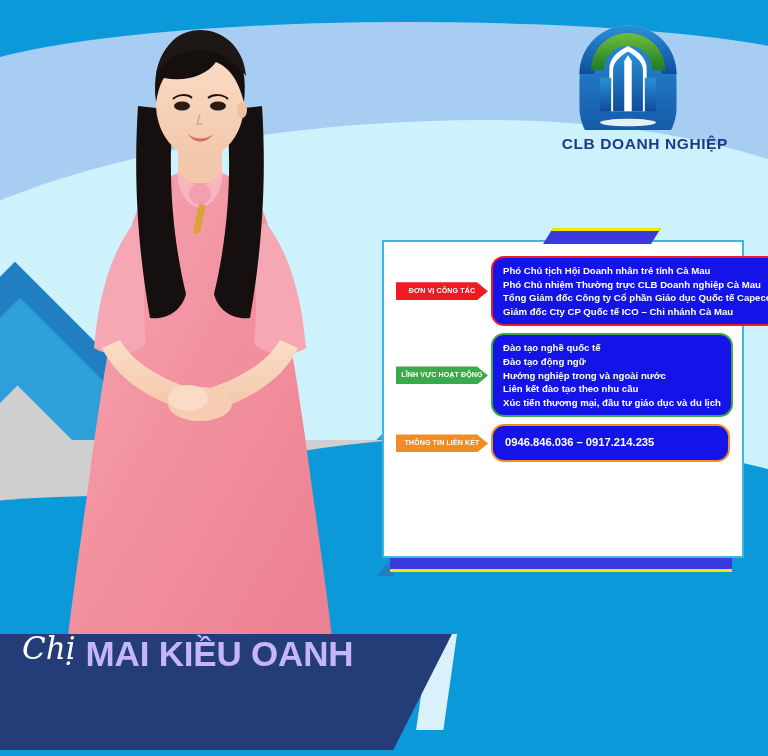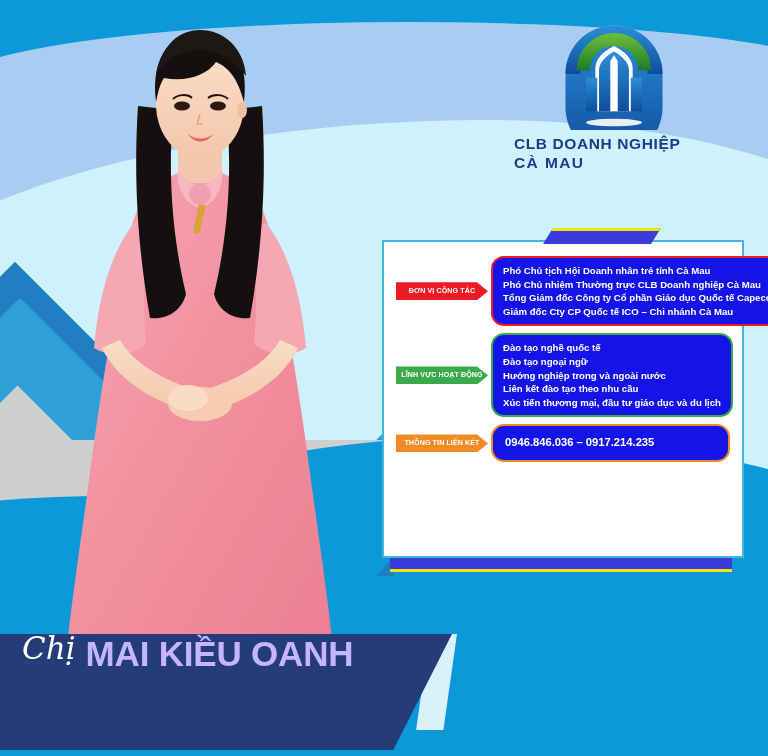--- a/index.html
+++ b/index.html
@@ -83,22 +83,22 @@
     transform: rotate(45deg);
   }
   .deco-gray-right {
     position: absolute; left: 200px; top: 440px;
     width: 250px; height: 250px;
     background: #cfcfcf;
   }
 
   
   .logo-wrap {
-    position: absolute; right: 54px; top: 18px;
-    width: 200px; text-align: left;
+    position: absolute; right: 40px; top: 18px;
+    width: 200px; text-align: right;
     z-index: 12;
   }
   .logo-mark { width: 112px; height: 112px; margin: 0 auto; display: block; }
   .logo-text {
     margin-top: 5px;
     color: #1b3a8c;
     font-weight: bold;
     font-size: 15.5px;
     letter-spacing: 0.6px;
     line-height: 1.22;
@@ -309,21 +309,20 @@
       <path d="M60 16 A40 40 0 0 1 100 56 L86 56 A26 26 0 0 0 60 30 A26 26 0 0 0 34 56 L20 56 A40 40 0 0 1 60 16 Z" fill="url(#lgGreen)"></path>
       <path d="M40 100 L40 54 C40 44 48 36 60 30 C72 36 80 44 80 54 L80 100 Z" fill="#ffffff"></path>
       <path d="M44 100 L44 56 C44 48 50 42 60 36 C70 42 76 48 76 56 L76 100 Z" fill="url(#lgBlue)"></path>
       <path d="M56 100 L56 46 L60 40 L64 46 L64 100 Z" fill="#ffffff"></path>
       <rect x="30" y="64" width="12" height="36" fill="url(#lgBlue)"></rect>
       <rect x="78" y="64" width="12" height="36" fill="url(#lgBlue)"></rect>
       <ellipse cx="60" cy="112" rx="30" ry="4" fill="#e6eef6"></ellipse>
     </svg>
     <div class="logo-text">
       <div class="l1">CLB DOANH NGHIỆP</div>
-      <div class="l2">CÀ MAU</div>
     </div>
   </div>
 
   <div class="card-tab"></div>
   <div class="card-shadow-corner"></div>
   <div class="card-shadow-bar"></div>
 
   <div class="info-card">
 
     <div class="row">
@@ -334,21 +333,21 @@
         <div class="line">Tổng Giám đốc Công ty Cổ phần Giáo dục Quốc tế Capeco</div>
         <div class="line">Giám đốc Cty CP Quốc tế ICO – Chi nhánh Cà Mau</div>
       </div>
     </div>
 
 
     <div class="row">
       <div class="tag green">LĨNH VỰC HOẠT ĐỘNG</div>
       <div class="bubble green">
         <div class="line">Đào tạo nghề quốc tế</div>
-        <div class="line">Đào tạo ngoại ngữ</div>
+        <div class="line">Đào tạo động ngữ</div>
         <div class="line">Hướng nghiệp trong và ngoài nước</div>
         <div class="line">Liên kết đào tạo theo nhu cầu</div>
         <div class="line">Xúc tiến thương mại, đầu tư giáo dục và du lịch</div>
       </div>
     </div>
 
     <div class="row">
       <div class="tag orange">THÔNG TIN LIÊN KẾT</div>
       <div class="bubble orange single">
         <div class="line">0946.846.036 – 0917.214.235</div>

